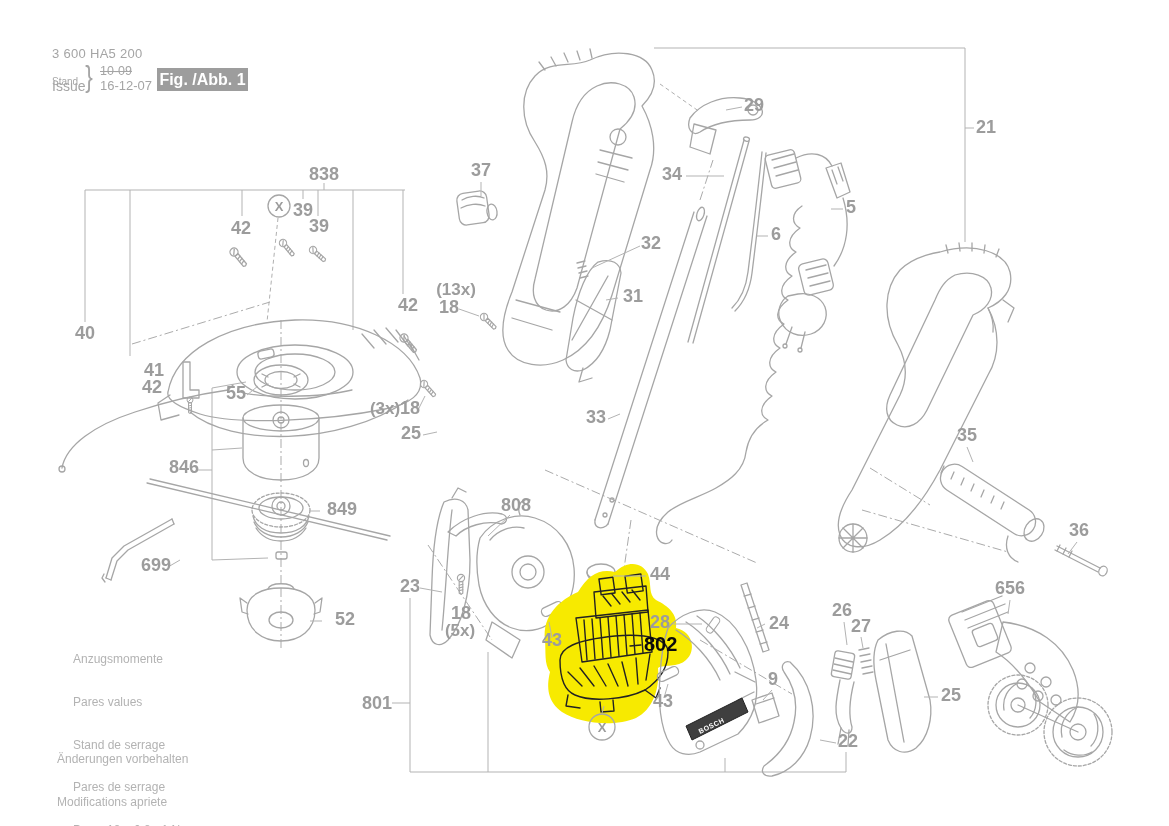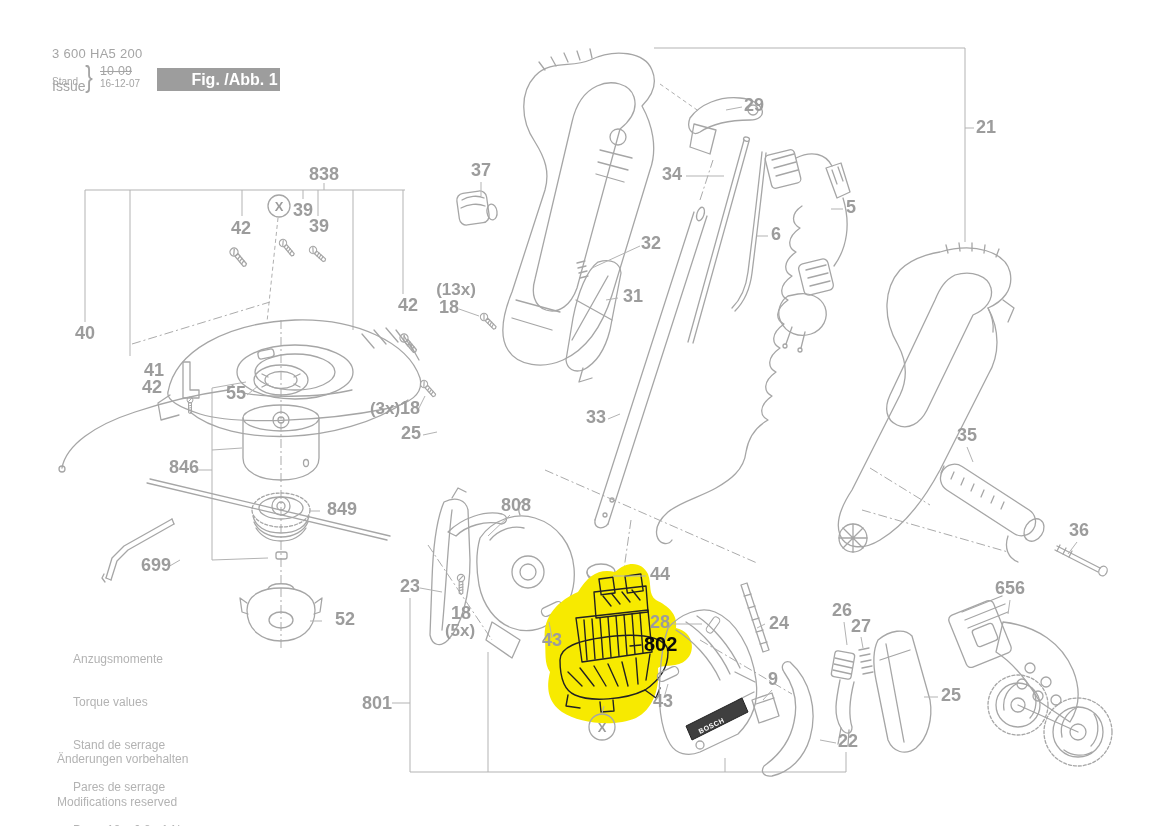--- a/index.html
+++ b/index.html
@@ -4,23 +4,23 @@
 <style>
   html,body{margin:0;padding:0;background:#ffffff;}
   #page{position:relative;width:1169px;height:826px;background:#ffffff;overflow:hidden;
         font-family:"Liberation Sans", sans-serif;}
   .hdr{position:absolute;color:#a5a5a5;}
   #model{left:52px;top:46px;font-size:13px;letter-spacing:.3px;}
   #stand-row{left:52px;top:76px;font-size:10px;}
   #issue-row{left:52px;top:78px;font-size:14px;}
   #brace{left:84px;top:60px;font-size:30px;font-weight:300;transform:scaleX(.75);color:#a5a5a5;}
   #stand-val{position:absolute;left:100px;top:64px;font-size:12.5px;color:#a5a5a5;text-decoration:line-through;}
-  #issue-val{position:absolute;left:100px;top:78px;font-size:10px;color:#a5a5a5;}
+  #issue-val{position:absolute;left:100px;top:78px;font-size:13px;color:#a5a5a5;}
   #fig-badge{position:absolute;left:157px;top:68px;width:91px;height:23px;background:#9d9d9d;
-             color:#ffffff;font-size:16px;font-weight:bold;text-align:center;line-height:23px;padding-left:32px;}
+             color:#ffffff;font-size:16px;font-weight:bold;text-align:center;line-height:23px;}
   .note{position:absolute;color:#b3b3b3;font-size:12px;line-height:14.2px;white-space:pre;}
   #torque-note{left:73px;top:624px;}
   #mods-note{left:57px;top:724px;}
   svg text{font-family:"Liberation Sans", sans-serif;}
   .lbl{fill:#9c9c9c;font-size:18px;font-weight:bold;}
   .lblp{fill:#9c9c9c;font-size:17px;font-weight:bold;}
   .lbl-hl{fill:#0b0b0b;font-size:20px;font-weight:800;}
   .xm{fill:#9c9c9c;font-size:13px;font-weight:bold;}
   .pt{fill:none;stroke:#a6a6a6;stroke-width:1.3;stroke-linecap:round;stroke-linejoin:round;}
   .ld{fill:none;stroke:#b3b3b3;stroke-width:1;}
@@ -38,28 +38,28 @@
   <div id="model" class="hdr">3 600 HA5 200</div>
   <div id="stand-row" class="hdr">Stand</div>
   <div id="issue-row" class="hdr">Issue</div>
   <div id="brace" class="hdr">}</div>
   <div id="stand-val">10-09</div>
   <div id="issue-val">16-12-07</div>
   <div id="fig-badge">Fig. /Abb. 1</div>
 
   <div id="torque-note" class="note">
     <div>Anzugsmomente</div>
-    <div>Torque values</div>
+    <div>Pares values</div>
     <div>Stand de serrage</div>
     <div>Pares de serrage</div>
     <div>Pos.   18 = 0,8 - 1 Nm</div>
   </div>
   <div id="mods-note" class="note">
     <div>Änderungen vorbehalten</div>
-    <div>Modifications reserved</div>
+    <div>Modifications apriete</div>
     
     
   </div>
 
   <svg width="1169" height="826" viewBox="0 0 1169 826">
     <defs>
       <g id="screw">
         <circle cx="0" cy="0" r="4" class="pt"></circle>
         <line x1="-2" y1="-2" x2="2" y2="2" class="pt"></line>
         <path d="M4,-2 L17,-2 L18,0 L17,2 L4,2 Z" class="pt"></path>

